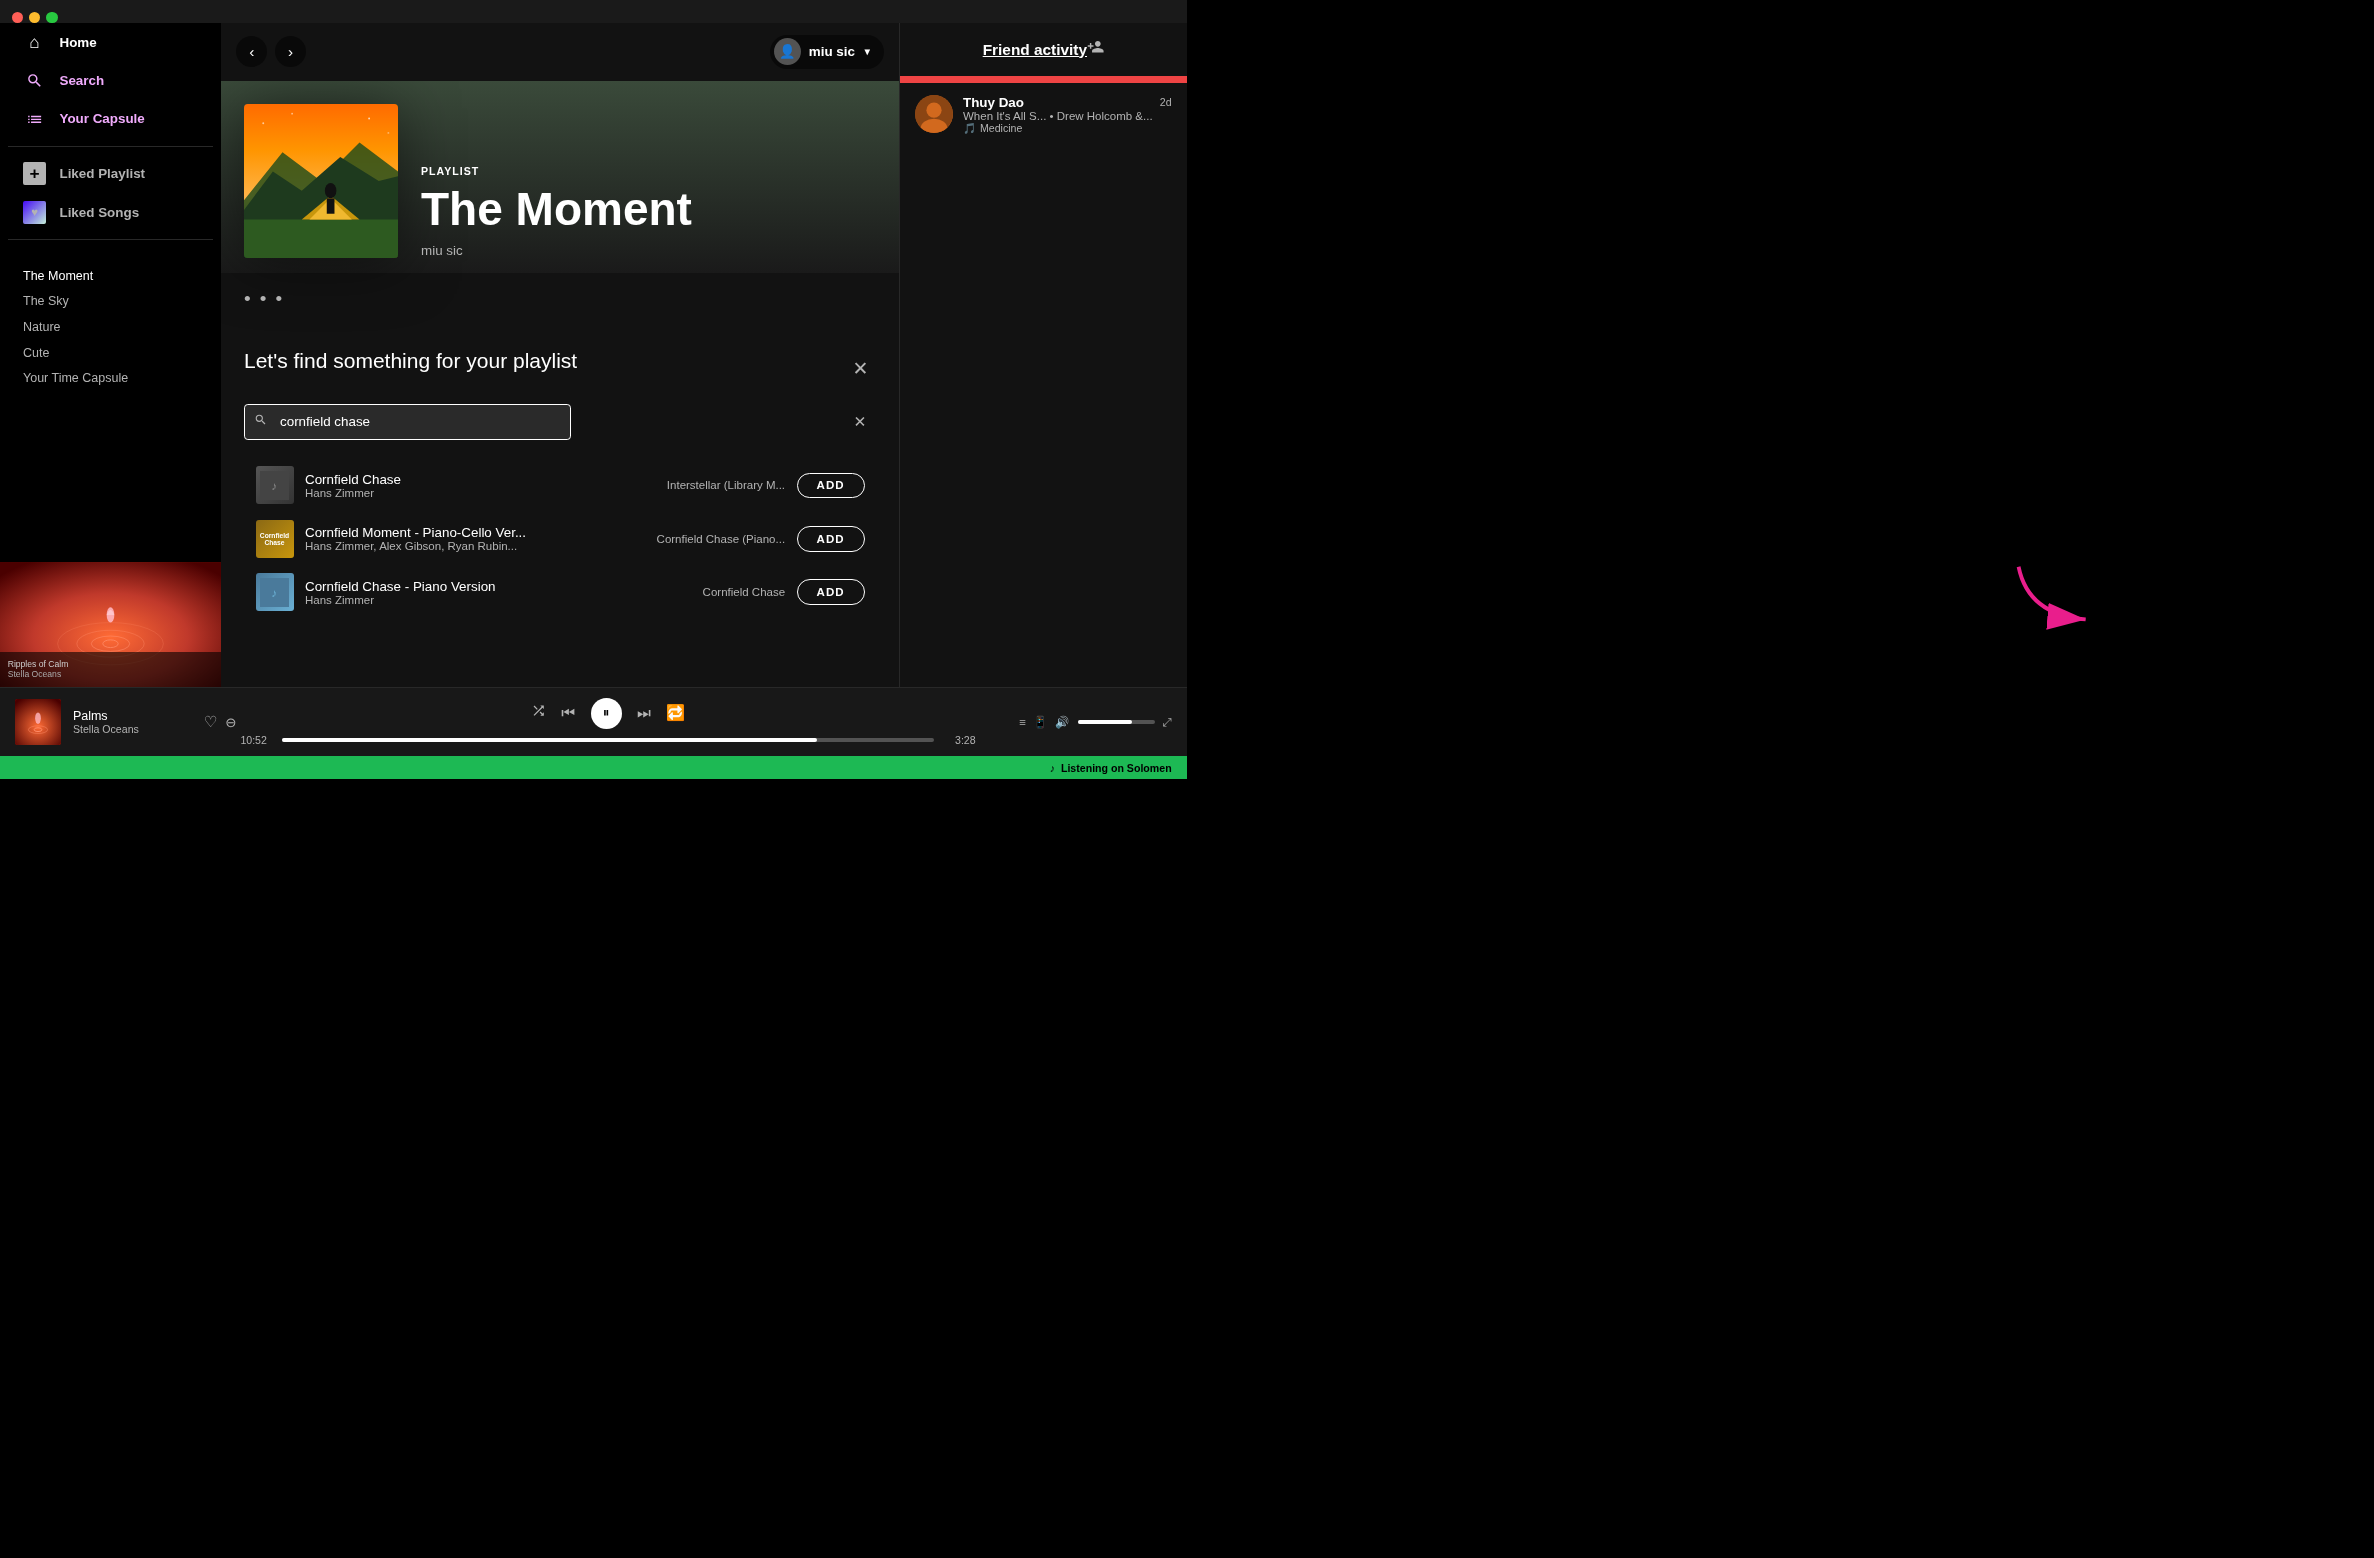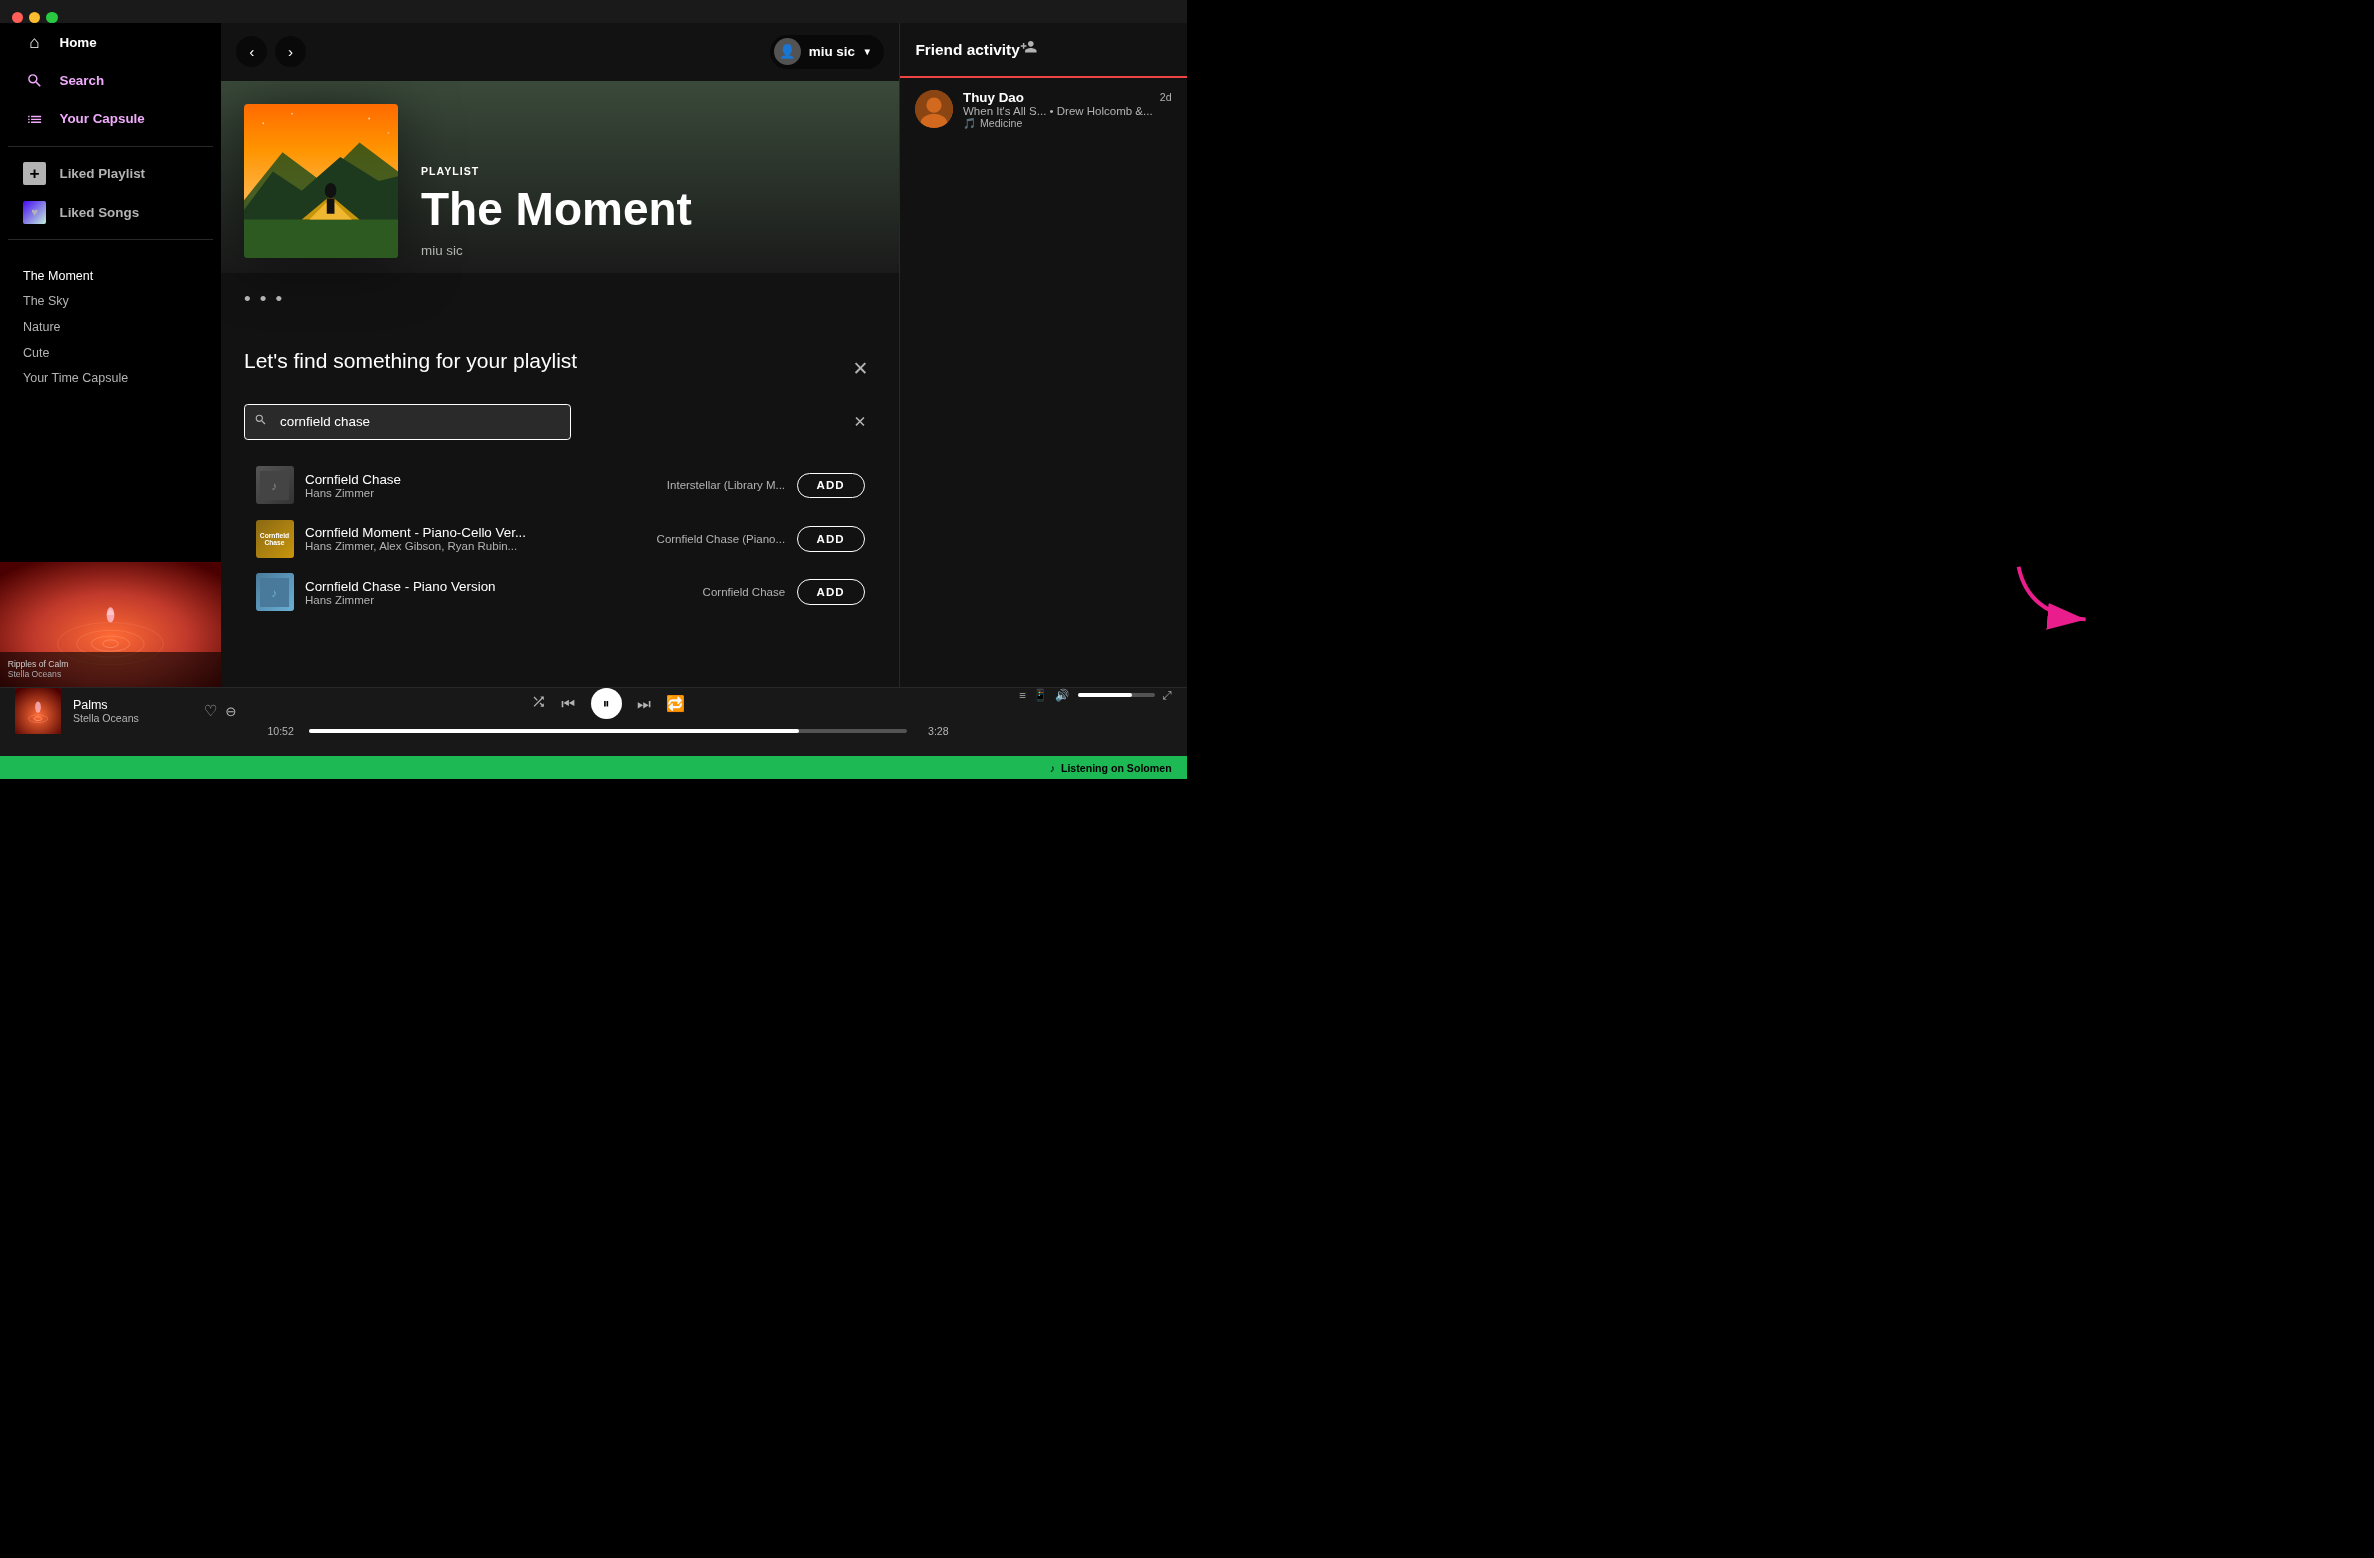--- a/index.html
+++ b/index.html
@@ -430,23 +430,24 @@
       background: #121212;
       border-left: 1px solid #282828;
       display: flex;
       flex-direction: column;
       flex-shrink: 0;
     }
 
     .friend-activity-header {
       display: flex;
       align-items: center;
-      justify-content: flex-start;
+      justify-content: center;
       padding: 15.4px;
-      border-bottom: 2px solid #ef4444;
+      border-bottom: 7px solid #ef4444;
+      text-decoration: underline;
     }
 
     .friend-activity-title {
       font-size: 15.4px;
       font-weight: 700;
     }
 
     .friend-item {
       display: flex;
       gap: 9.6px;
@@ -508,23 +509,23 @@
       align-items: center;
       gap: 3.8px;
     }
 
     
     .bottom-player {
       height: 69px;
       background: #181818;
       border-top: 1px solid #282828;
       display: flex;
-      align-items: flex-start;
+      align-items: center;
       padding: 0 15.4px;
-      gap: 31px;
+      gap: 4px;
       flex-shrink: 0;
     }
 
     .now-playing {
       display: flex;
       align-items: center;
       gap: 11.5px;
       width: 221px;
       flex-shrink: 0;
     }

